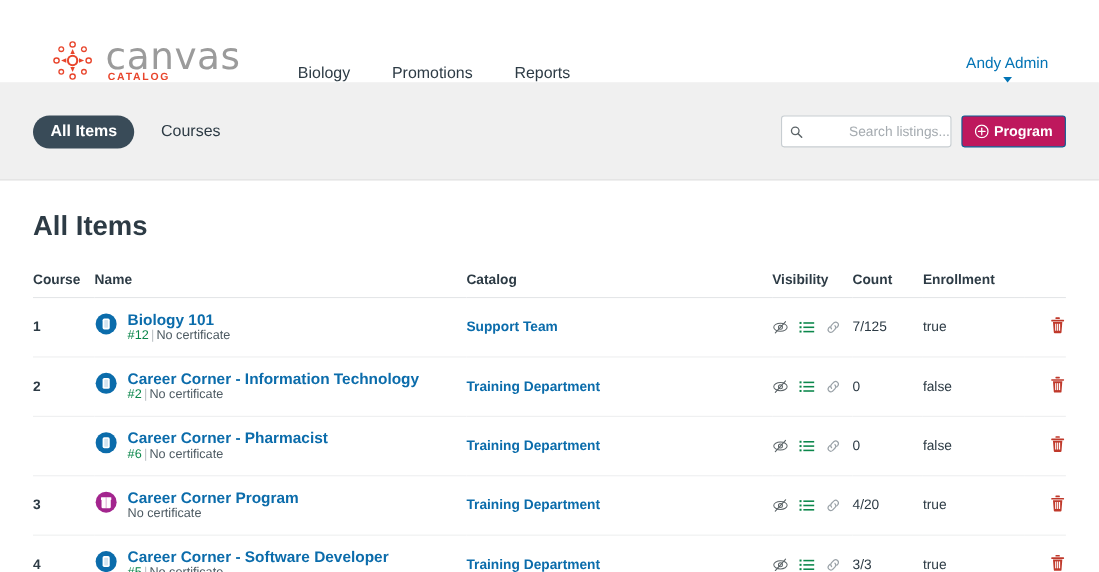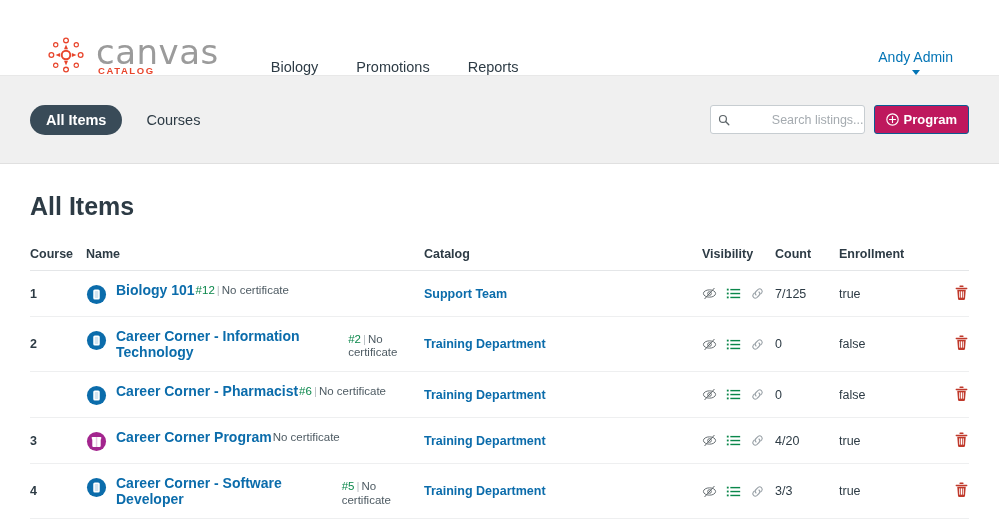--- a/index.html
+++ b/index.html
@@ -164,21 +164,21 @@
   .col-catalog{ width: 278px; }
   .col-vis    { width: 73px; }
   .col-count  { width: 64px; }
   .col-enroll { width: 92px; }
   .col-del    { width: 38px; text-align: right; }
 
   .order-num { font-size: 12.5px; font-weight: bold; color: #2d3b45; }
 
   .name-cell { display: flex; align-items: flex-start; gap: 9px; }
   .type-icon { width: 21px; height: 21px; flex: 0 0 auto; margin-top: 2px; }
-  .name-stack { display: flex; flex-direction: row; gap: 1px; align-items: flex-end; }
+  .name-stack { display: flex; flex-direction: column; gap: 1px; }
   .item-title {
     color: #0b6cab;
     font-size: 14px;
     font-weight: bold;
     text-decoration: none;
     line-height: 1.15;
     cursor: pointer;
   }
   .item-sub { font-size: 11.5px; color: #4e5b63; line-height: 1.2; }
   .item-sub .idnum { color: #0b874b; }

